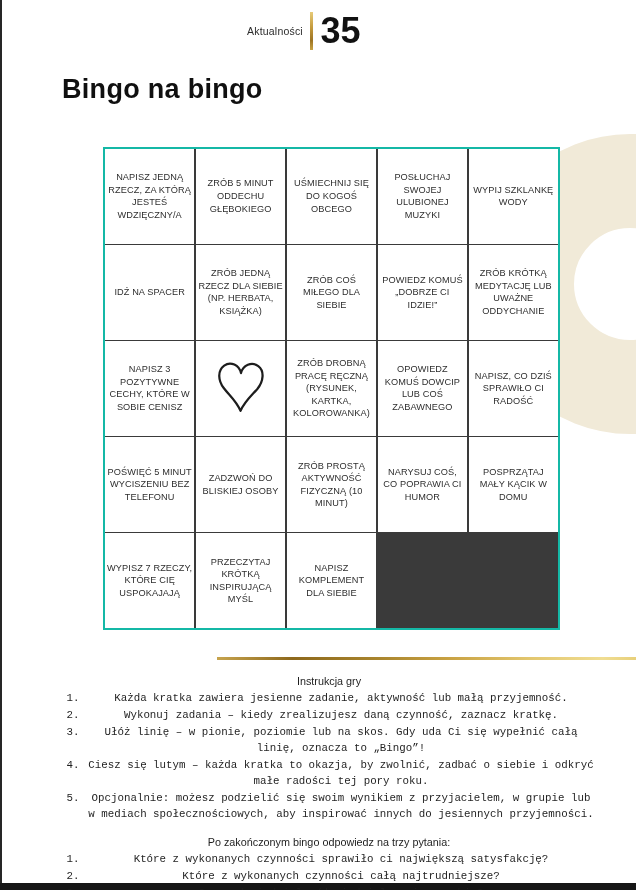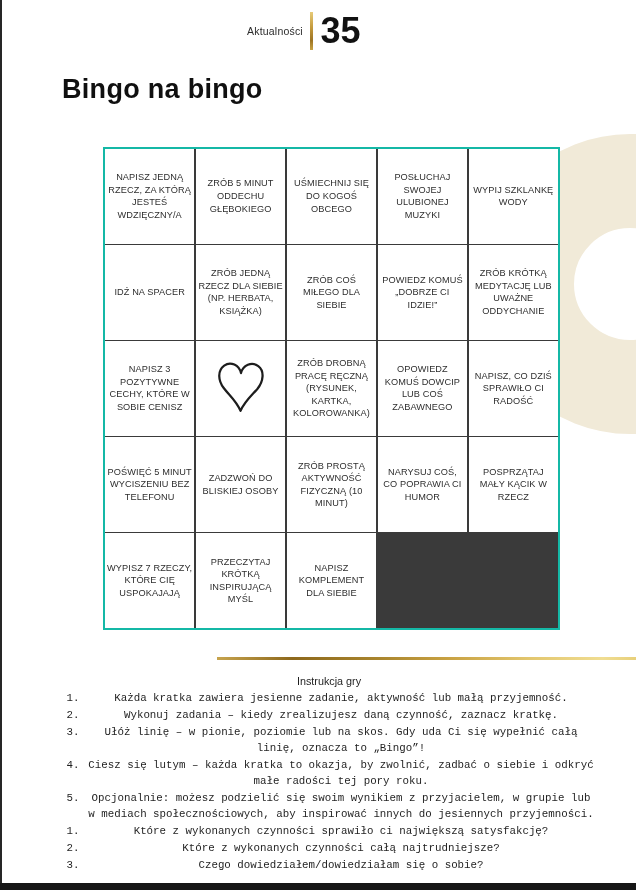--- a/index.html
+++ b/index.html
@@ -119,21 +119,21 @@
       <div class="cell">
         <span>ZADZWOŃ DO BLISKIEJ OSOBY</span>
       </div>
       <div class="cell">
         <span>ZRÓB PROSTĄ AKTYWNOŚĆ FIZYCZNĄ (10 MINUT)</span>
       </div>
       <div class="cell">
         <span>NARYSUJ COŚ, CO POPRAWIA CI HUMOR</span>
       </div>
       <div class="cell">
-        <span>POSPRZĄTAJ MAŁY KĄCIK W RZECZ</span>
+        <span>POSPRZĄTAJ MAŁY KĄCIK W DOMU</span>
       </div>
       <div class="cell">
         <span>WYPISZ 7 RZECZY, KTÓRE CIĘ USPOKAJAJĄ</span>
       </div>
       <div class="cell">
         <span>PRZECZYTAJ KRÓTKĄ INSPIRUJĄCĄ MYŚL</span>
       </div>
       <div class="cell">
         <span>NAPISZ KOMPLEMENT DLA SIEBIE</span>
       </div>
@@ -143,20 +143,21 @@
 
   <div class="instructions">
     <p class="instructions-heading">Instrukcja gry</p>
     <ol>
         <li>Każda kratka zawiera jesienne zadanie, aktywność lub małą przyjemność.</li>
         <li>Wykonuj zadania – kiedy zrealizujesz daną czynność, zaznacz kratkę.</li>
         <li>Ułóż linię – w pionie, poziomie lub na skos. Gdy uda Ci się wypełnić całą linię, oznacza to „Bingo”!</li>
         <li>Ciesz się lutym – każda kratka to okazja, by zwolnić, zadbać o siebie i odkryć małe radości tej pory roku.</li>
         <li>Opcjonalnie: możesz podzielić się swoim wynikiem z przyjacielem, w grupie lub w mediach społecznościowych, aby inspirować innych do jesiennych przyjemności.</li>
       </ol>
+    <p class="questions-heading">Po zakończonym bingo odpowiedz na trzy pytania:</p>
     <ol>
         <li>Które z wykonanych czynności sprawiło ci największą satysfakcję?</li>
         <li>Które z wykonanych czynności całą najtrudniejsze?</li>
         <li>Czego dowiedziałem/dowiedziałam się o sobie?</li>
       </ol>
   </div>
 
   <div class="left-border"></div>
   <div class="bottom-bar"></div>
 </div>

